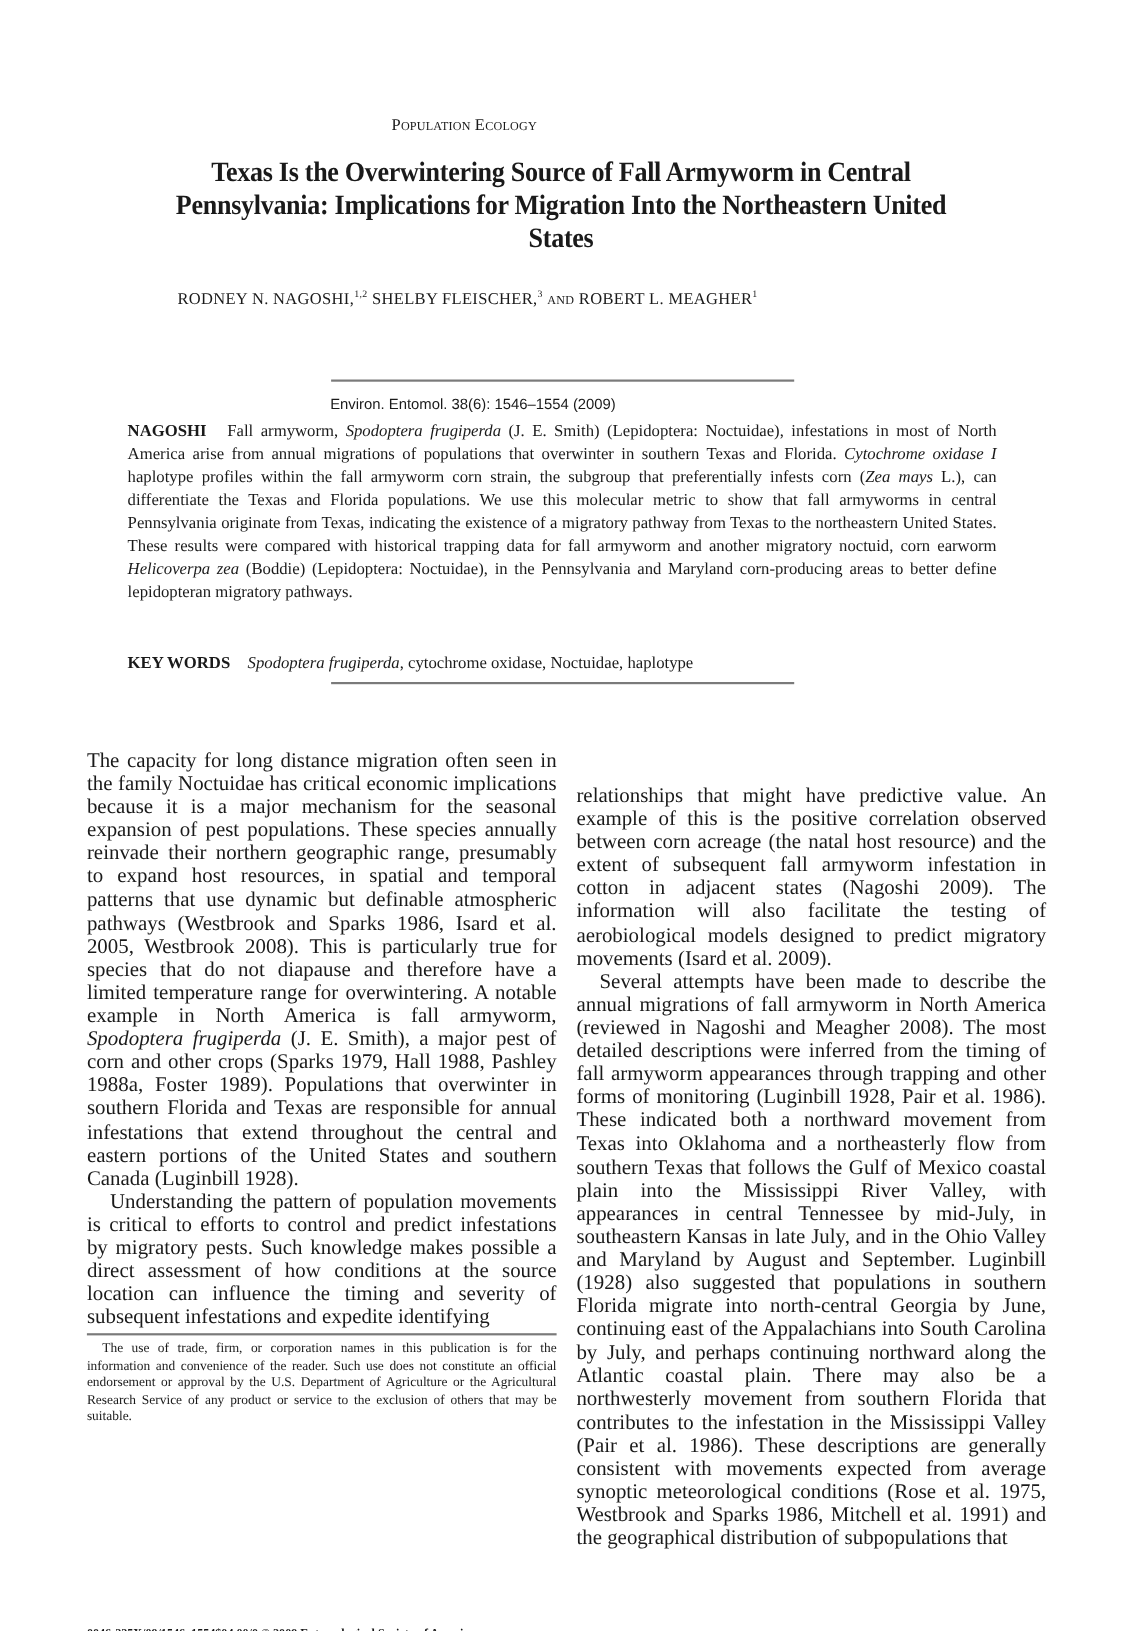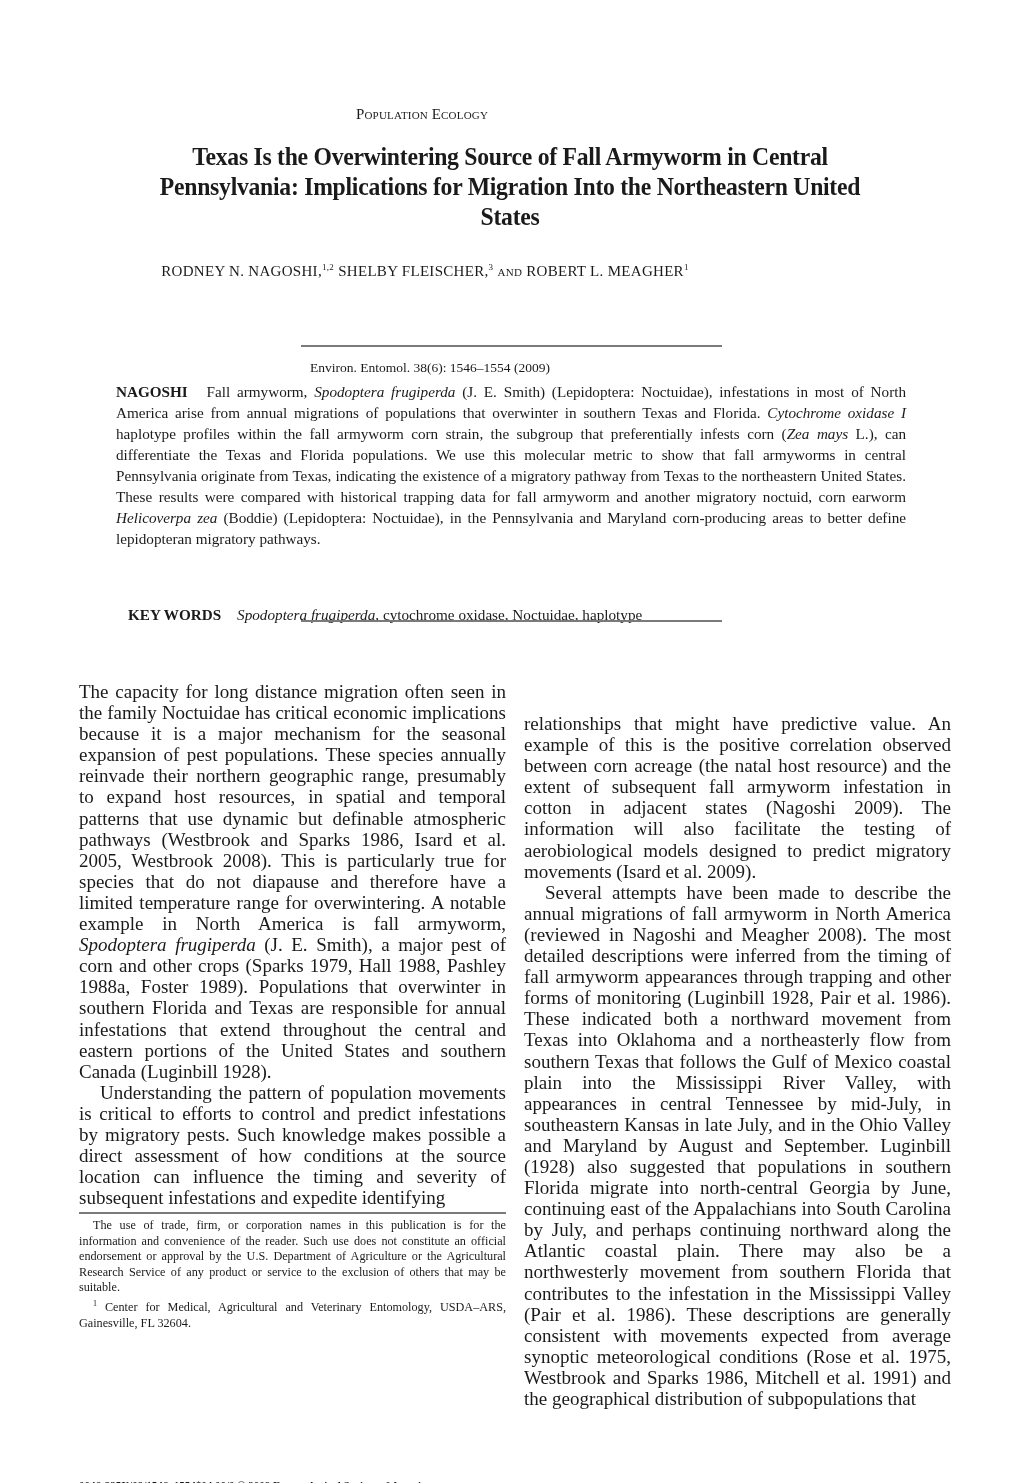--- a/index.html
+++ b/index.html
@@ -57,21 +57,21 @@
       position: absolute;
       height: 2px;
       background: #7a7a7a;
     }
     .citation {
       position: absolute;
       top: 360px;
       left: 0;
       width: 860px;
       text-align: center;
-      font-family: Liberation Serif, serif;
+      font-family: Liberation Sans, sans-serif;
       font-size: 13.5px;
     }
     .abstract {
       position: absolute;
       top: 381px;
       left: 116px;
       width: 790px;
       font-family: "Liberation Serif", serif;
       font-size: 15.2px;
       line-height: 21px;
@@ -83,21 +83,21 @@
       margin-right: 12px;
     }
     .keywords {
       position: absolute;
       top: 592px;
       left: 116px;
       width: 790px;
       font-family: "Liberation Serif", serif;
       font-size: 15.2px;
       line-height: 21px;
-      margin: 12px;
+      margin: 0;
     }
     .col {
       position: absolute;
       top: 681px;
       width: 427px;
       font-family: "Liberation Serif", serif;
       font-size: 19px;
       line-height: 21.1px;
       text-align: justify;
       hyphens: manual;
@@ -165,21 +165,20 @@
   <p>
     <span>The capacity for long distance migration often seen in the family Noctuidae has critical economic implications because it is a major mechanism for the seasonal expansion of pest populations. These species annually reinvade their northern geographic range, presumably to expand host resources, in spatial and temporal patterns that use dynamic but definable atmospheric pathways (Westbrook and Sparks 1986, Isard et al. 2005, Westbrook 2008). This is particularly true for species that do not diapause and therefore have a limited temperature range for overwintering. A notable example in North America is fall armyworm, </span><i>Spodoptera frugiperda</i><span> (J. E. Smith), a major pest of corn and other crops (Sparks 1979, Hall 1988, Pashley 1988a, Foster 1989). Populations that overwinter in southern Florida and Texas are responsible for annual infestations that extend throughout the central and eastern portions of the United States and southern Canada (Luginbill 1928).</span>
   </p>
   <p class="indent">Understanding the pattern of population movements is critical to efforts to control and predict infestations by migratory pests. Such knowledge makes possible a direct assessment of how conditions at the source location can influence the timing and severity of subsequent infestations and expedite identifying</p>
 </div>
 
 <div class="rule" style="top:1212px;left:79px;width:427px;"></div>
 
 <div class="footnotes">
   <p><span>The use of trade, firm, or corporation names in this publication is for the information and convenience of the reader. Such use does not constitute an official endorsement or approval by the U.S. Department of Agriculture or the Agricultural Research Service of any product or service to the exclusion of others that may be suitable.</span></p>
-  <p><sup>1</sup><span> Center for Medical, Agricultural and Veterinary Entomology, USDA–ARS, Gainesville, FL 32604.</span></p>
 </div>
 
 <div class="col col-right">
   <p>relationships that might have predictive value. An example of this is the positive correlation observed between corn acreage (the natal host resource) and the extent of subsequent fall armyworm infestation in cotton in adjacent states (Nagoshi 2009). The information will also facilitate the testing of aerobiological models designed to predict migratory movements (Isard et al. 2009).</p>
   <p class="indent">Several attempts have been made to describe the annual migrations of fall armyworm in North America (reviewed in Nagoshi and Meagher 2008). The most detailed descriptions were inferred from the timing of fall armyworm appearances through trapping and other forms of monitoring (Luginbill 1928, Pair et al. 1986). These indicated both a northward movement from Texas into Oklahoma and a northeasterly flow from southern Texas that follows the Gulf of Mexico coastal plain into the Mississippi River Valley, with appearances in central Tennessee by mid-July, in southeastern Kansas in late July, and in the Ohio Valley and Maryland by August and September. Luginbill (1928) also suggested that populations in southern Florida migrate into north-central Georgia by June, continuing east of the Appalachians into South Carolina by July, and perhaps continuing northward along the Atlantic coastal plain. There may also be a northwesterly movement from southern Florida that contributes to the infestation in the Mississippi Valley (Pair et al. 1986). These descriptions are generally consistent with movements expected from average synoptic meteorological conditions (Rose et al. 1975, Westbrook and Sparks 1986, Mitchell et al. 1991) and the geographical distribution of subpopulations that</p>
 </div>
 
 <div class="copyright">0046-225X/09/1546–1554$04.00/0 © 2009 Entomological Society of America</div>
 
 </body></html>

